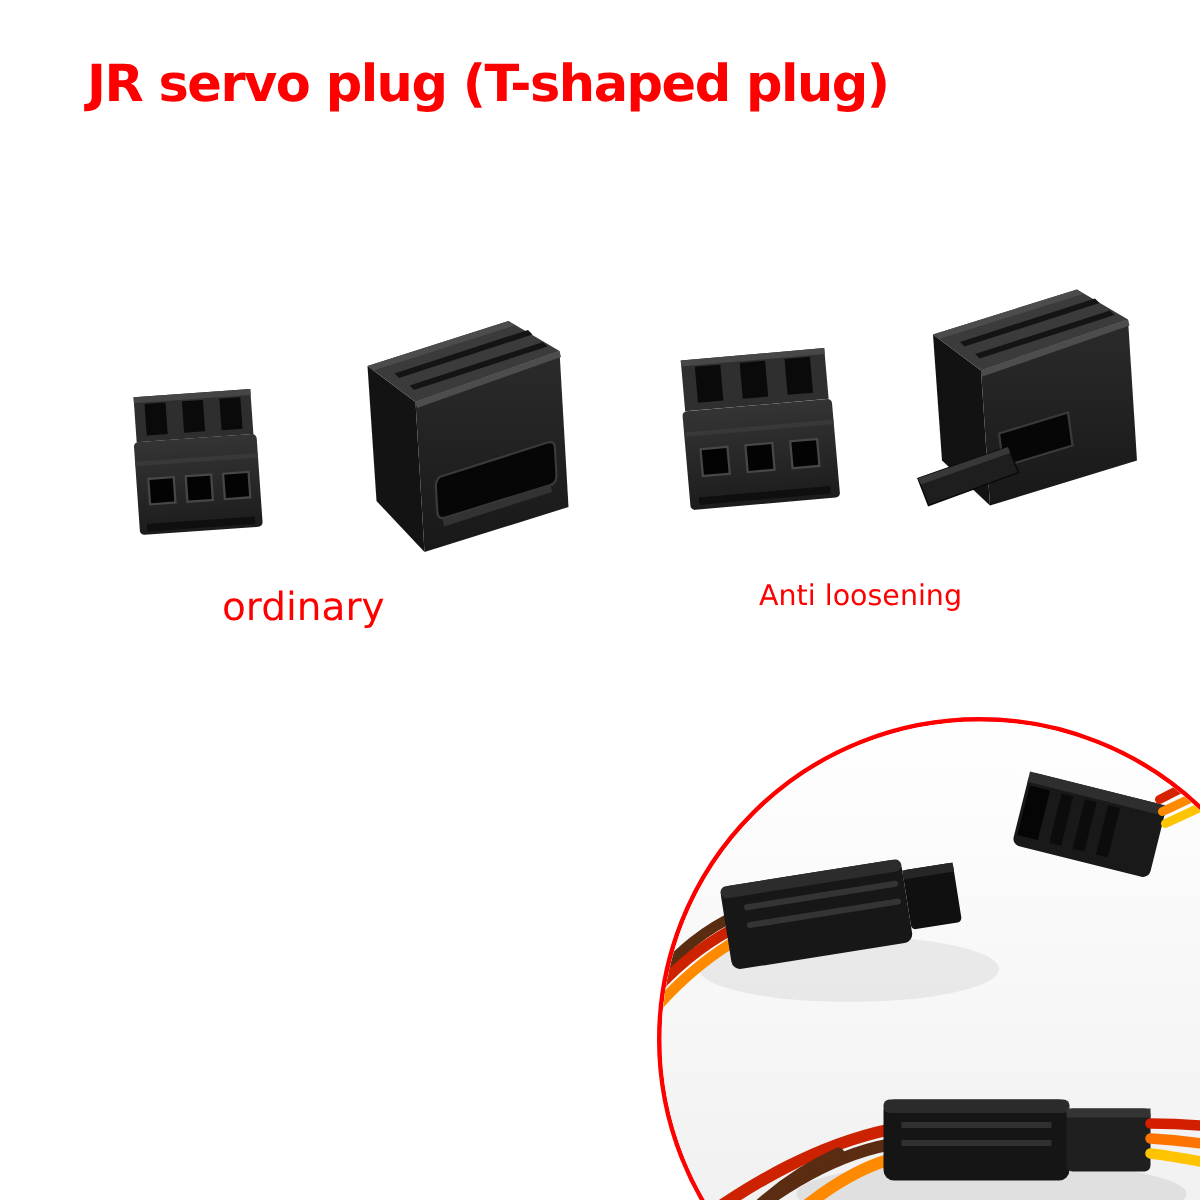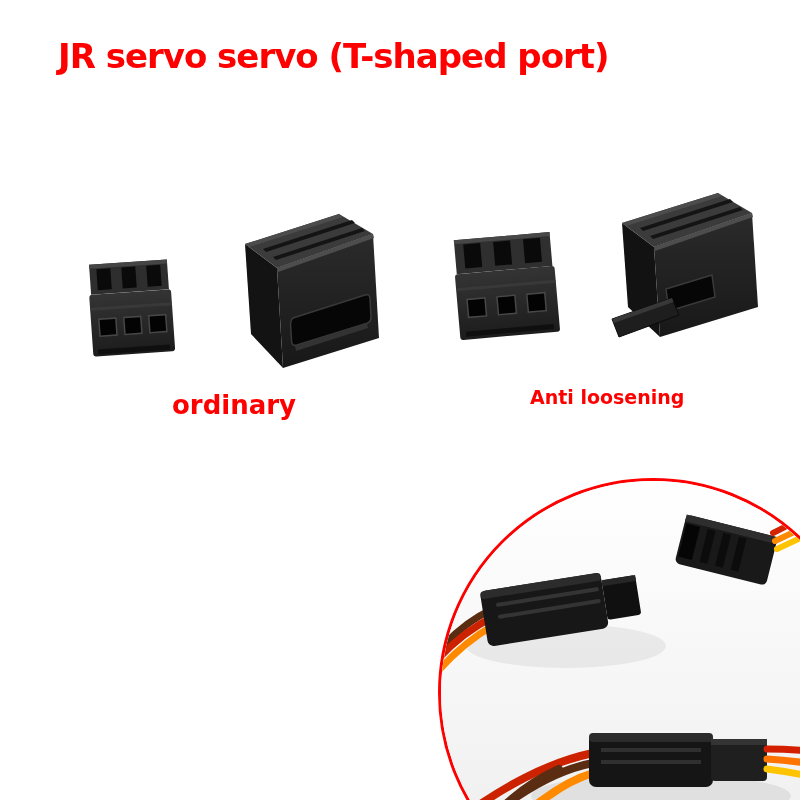--- a/index.html
+++ b/index.html
@@ -10,42 +10,42 @@
   .canvas{
     position:relative;width:800px;height:800px;background:var(--background);
     overflow:hidden;font-family:"DejaVu Sans","Liberation Sans",sans-serif;
   }
   .title{
     position:absolute;left:58px;top:36px;
     font-size:34px;font-weight:bold;color:var(--accent-red);
     letter-spacing:-1px;white-space:nowrap;
   }
   .caption{
-    position:absolute;font-weight:bold;color:var(--accent-red);white-space:nowrap;margin-left:24px;
+    position:absolute;font-weight:normal;color:var(--accent-red);white-space:nowrap;
   }
   .caption.ordinary{left:148px;top:390px;font-size:26px;}
   .caption.anti{left:506px;top:386px;font-size:19px;}
   .connector{position:absolute;}
   #conn1{left:83px;top:250px;}
   #conn2{left:233px;top:202px;}
   #conn3{left:446px;top:226px;}
   #conn4{left:606px;top:179px;}
   .inset-circle{
     position:absolute;left:438px;top:478px;width:430px;height:430px;
     border-radius:50%;border:3px solid var(--circle-border,#ff0000);
     overflow:hidden;background:#fdfdfd;box-sizing:border-box;
   }
   .inset-circle svg{display:block;}
 </style>
 </head>
 <body>
 
 <div class="canvas">
 
-  <div class="title">JR servo servo (T-shaped port)</div>
+  <div class="title">JR servo plug (T-shaped plug)</div>
 
   <svg id="conn1" class="connector" width="96" height="112" viewBox="0 0 96 112">
     <defs>
       <linearGradient id="cg1" x1="0" y1="0" x2="0" y2="1">
         <stop offset="0" stop-color="#343434"></stop>
           <stop offset="1" stop-color="#1c1c1c"></stop>
       </linearGradient>
     </defs>
     <g transform="rotate(-4 48 56)">
       <rect x="9" y="12" width="78" height="30" fill="#2e2e2e"></rect>

